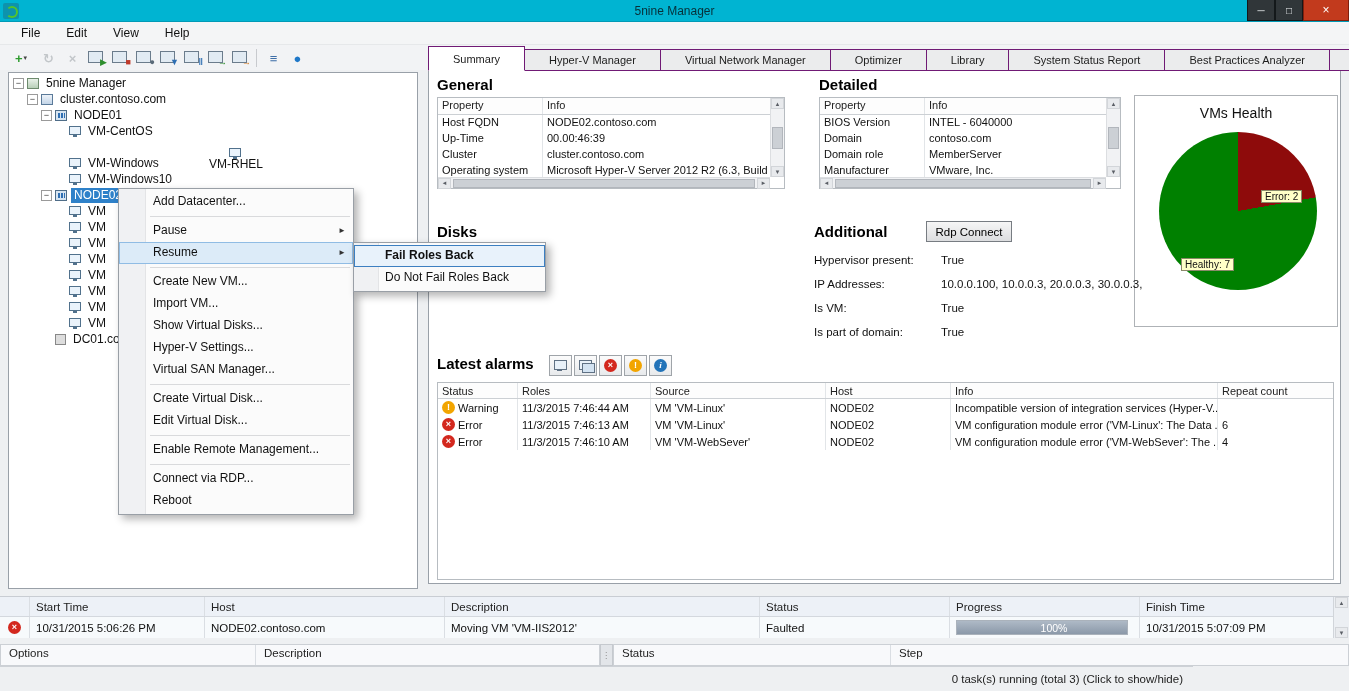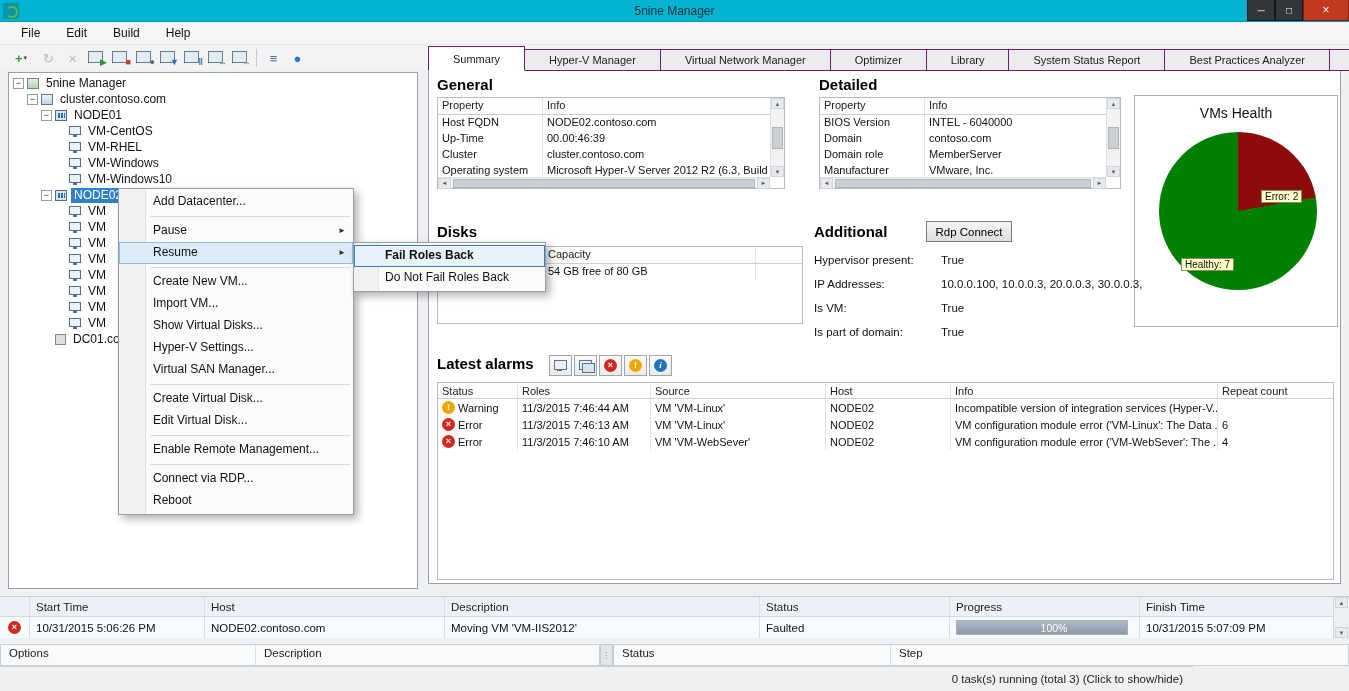--- a/index.html
+++ b/index.html
@@ -198,21 +198,21 @@
 
   <div class="win-btn close-button">×</div>
 </div>
 </div>
 
 <div id="menubar">
   <div class="menu-top">File</div>
 
   <div class="menu-top">Edit</div>
 
-  <div class="menu-top">Build</div>
+  <div class="menu-top">View</div>
 
   <div class="menu-top">Help</div>
 </div>
 
 <div id="band">
   <div id="toolbar">
   <button class="toolbtn caret add-button" style="color: rgb(46, 155, 46);">
     <span class="glyph">+</span>
     <span class="caret-icon"></span>
   </button>
@@ -338,21 +338,21 @@
     <span class="tic host"></span>
     <span class="tree-label">NODE01</span>
   </div>
 
   <div class="tree-item" style="padding-left: 46px;">
     <span class="expander"></span>
     <span class="tic vm"></span>
     <span class="tree-label">VM-CentOS</span>
   </div>
 
-  <div class="tree-item" style="padding-left: 46px;">
+  <div class="tree-item" style="padding-left: 46px; flex-direction: column;">
     <span class="expander"></span>
     <span class="tic vm"></span>
     <span class="tree-label">VM-RHEL</span>
   </div>
 
   <div class="tree-item" style="padding-left: 46px;">
     <span class="expander"></span>
     <span class="tic vm"></span>
     <span class="tree-label">VM-Windows</span>
   </div>
@@ -506,34 +506,20 @@
 
   <div id="vms-health">
     <div id="vh-title">VMs Health</div>
     <div id="pie" style="background: conic-gradient(rgb(142, 11, 11) 0deg, rgb(142, 11, 11) 80deg, rgb(0, 128, 0) 80deg, rgb(0, 128, 0) 360deg);">
       <span class="pie-label" id="pie-label-error">Error: 2</span>
       <span class="pie-label" id="pie-label-healthy">Healthy: 7</span>
     </div>
   </div>
 
   <div class="sec-title" id="t-disks">Disks</div>
-  <div class="datatable" id="disks-table">
-    <div class="thead dk-head">
-      <div></div>
-      <div>Capacity</div>
-      <div></div>
-    </div>
-    <div class="dk-body">
-  <div class="dk-row">
-    <div></div>
-    <div>54 GB free of 80 GB</div>
-    <div></div>
-  </div>
-</div>
-  </div>
 
   <div class="sec-title" id="t-additional">Additional</div>
   <button id="rdp-btn">Rdp Connect</button>
   <div id="additional-rows">
   <div class="addl-row">
     <div>Hypervisor present:</div>
     <div>True</div>
   </div>
 
   <div class="addl-row">

